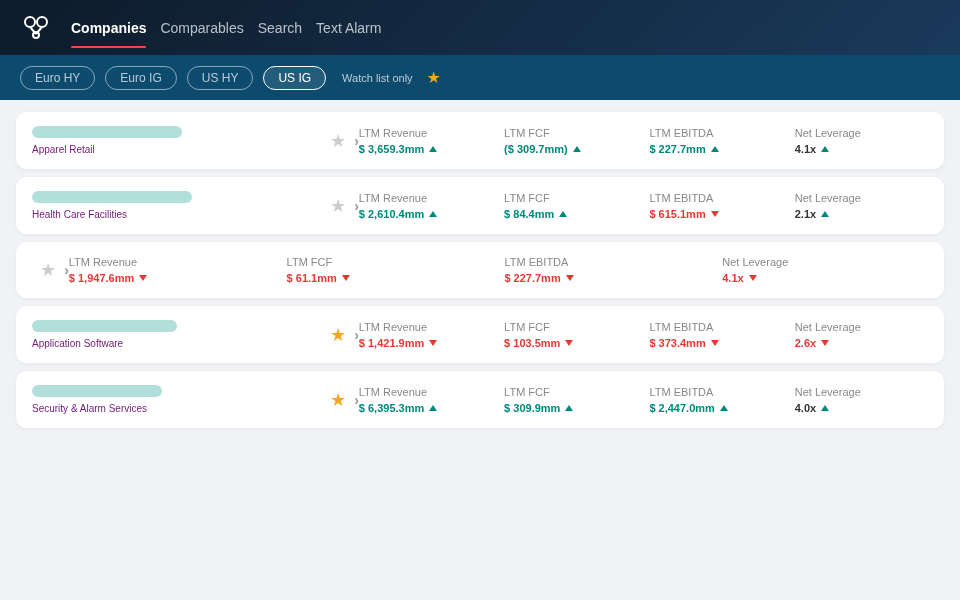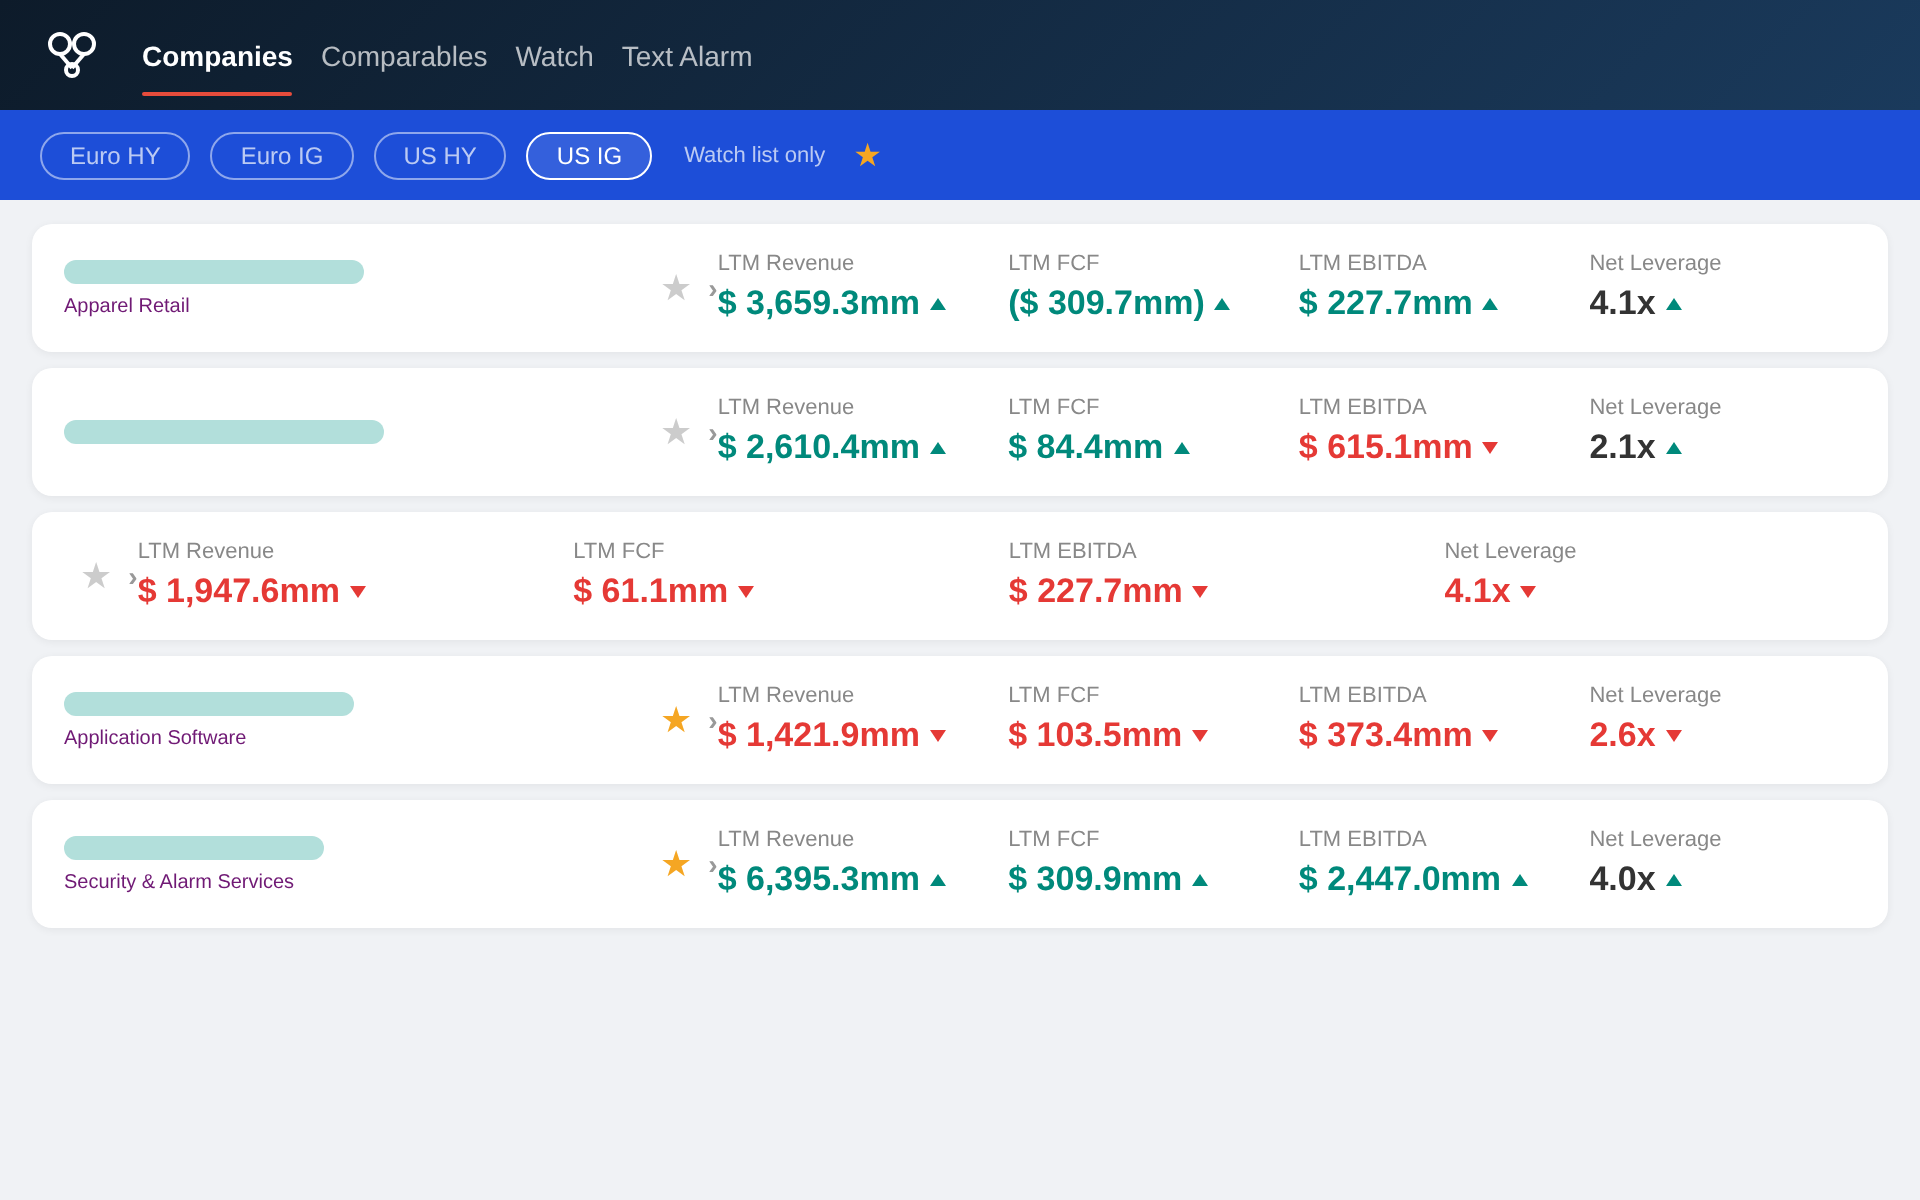--- a/index.html
+++ b/index.html
@@ -43,21 +43,21 @@
       bottom: -8px;
       left: 0;
       right: 0;
       height: 2px;
       background: #e74c3c;
       border-radius: 1px;
     }
 
     
     .filter-bar {
-      background: #1d4ed8;
+      background: #0c4a6e;
       height: 45px;
       display: flex;
       align-items: center;
       padding: 0 20px;
       gap: 10px;
     }
     .filter-btn {
       border: 1.5px solid rgba(255,255,255,0.5);
       border-radius: 20px;
       padding: 4px 14px;
@@ -138,21 +138,21 @@
       display: flex;
       flex-direction: column;
       gap: 4px;
     }
     .metric-label {
       font-size: 11px;
       color: #888;
       font-weight: 500;
     }
     .metric-value {
-      font-size: 17px;
+      font-size: 11px;
       font-weight: 600;
       display: flex;
       align-items: center;
       gap: 3px;
     }
     .metric-value.green { color: #00897b; }
     .metric-value.red { color: #e53935; }
     .metric-value.dark { color: #333; }
     .arrow-up { display: inline-block; width: 0; height: 0; border-left: 4px solid transparent; border-right: 4px solid transparent; border-bottom: 6px solid #00897b; margin-left: 2px; }
     .arrow-down { display: inline-block; width: 0; height: 0; border-left: 4px solid transparent; border-right: 4px solid transparent; border-top: 6px solid #e53935; margin-left: 2px; }
@@ -165,21 +165,21 @@
     <svg viewBox="0 0 32 32" fill="none">
       <circle cx="10" cy="10" r="5" stroke="white" stroke-width="2" fill="none"></circle>
       <circle cx="22" cy="10" r="5" stroke="white" stroke-width="2" fill="none"></circle>
       <line x1="10" y1="15" x2="16" y2="22" stroke="white" stroke-width="2"></line>
       <line x1="22" y1="15" x2="16" y2="22" stroke="white" stroke-width="2"></line>
       <circle cx="16" cy="23" r="3" stroke="white" stroke-width="2" fill="none"></circle>
     </svg>
   </div>
   <div class="nav-item active">Companies</div>
   <div class="nav-item">Comparables</div>
-  <div class="nav-item">Watch</div>
+  <div class="nav-item">Search</div>
   <div class="nav-item">Text Alarm</div>
 </div>
 
 <div class="filter-bar">
   <button class="filter-btn">Euro HY</button>
   <button class="filter-btn">Euro IG</button>
   <button class="filter-btn">US HY</button>
   <button class="filter-btn active">US IG</button>
   <span class="watchlist-label">Watch list only</span>
   <span class="star-gold">★</span>
@@ -210,20 +210,21 @@
         </div>
         <div class="metric-col">
           <div class="metric-label">Net Leverage</div>
           <div class="metric-value dark">4.1x <span class="arrow-up"></span></div>
         </div>
       </div>
     </div>
     <div class="card">
       <div class="card-left">
         <div class="card-bar" style="width: 160px;"></div>
+        <div class="card-name">Health Care Facilities</div>
       </div>
       <div class="card-actions">
         <span class="star-empty">★</span>
         <span class="chevron">›</span>
       </div>
       <div class="metrics">
         <div class="metric-col">
           <div class="metric-label">LTM Revenue</div>
           <div class="metric-value green">$ 2,610.4mm <span class="arrow-up"></span></div>
         </div>

